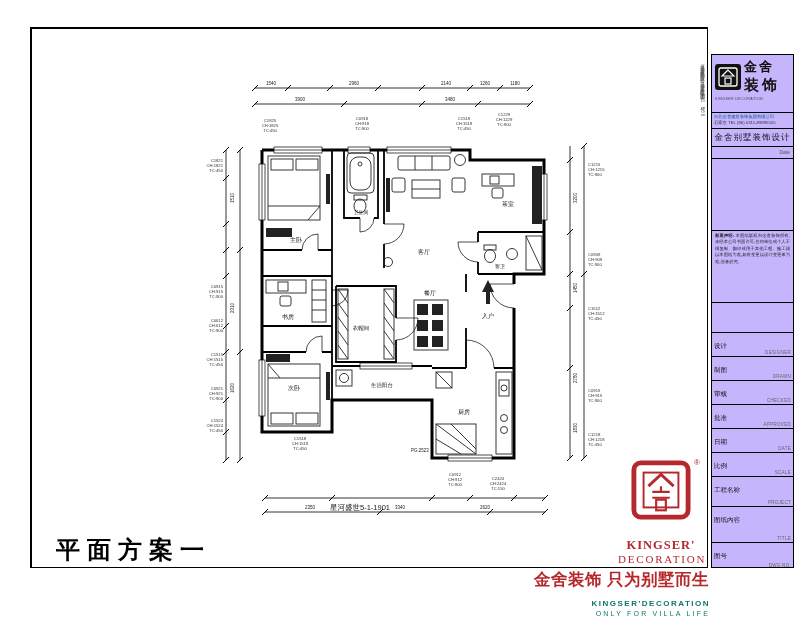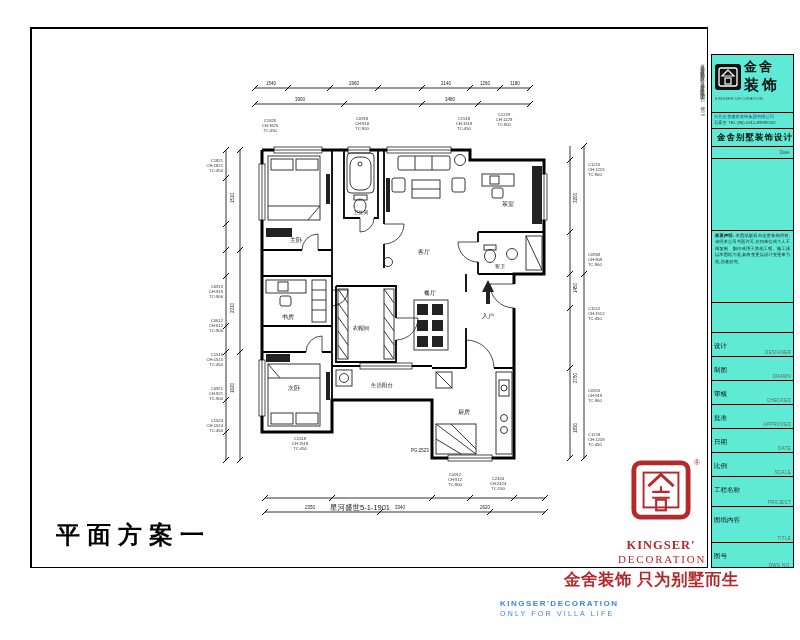--- a/index.html
+++ b/index.html
@@ -5,52 +5,52 @@
   *{margin:0;padding:0;box-sizing:border-box}
   html,body{width:800px;height:640px;background:#fff;font-family:"Liberation Sans","DejaVu Sans",sans-serif;color:#111}
   .page{position:relative;width:800px;height:640px;background:#fff;overflow:hidden}
   .frame{position:absolute;background:#000}
   .frame-top{left:30px;top:27px;width:678px;height:2px}
   .frame-left{left:30px;top:27px;width:2px;height:541px}
   .frame-bottom{left:30px;top:567px;width:678px;height:1px}
   .frame-right{left:707px;top:27px;width:1px;height:541px}
   svg.plan{position:absolute;left:30px;top:28px}
   svg text{font-family:"Liberation Sans","DejaVu Sans",sans-serif}
-  .plan-title{position:absolute;left:56px;top:519px;font-size:24px;font-weight:700;letter-spacing:7px;font-family:Liberation Sans, sans-serif;color:#000}
+  .plan-title{position:absolute;left:56px;top:534px;font-size:24px;font-weight:700;letter-spacing:7px;font-family:Liberation Sans, sans-serif;color:#000}
   .plan-subtitle{position:absolute;left:330px;top:503px;font-size:7.5px;color:#222}
   
-  .tb{position:absolute;left:711px;top:54px;width:83px;height:514px;border:1.2px solid #000;display:flex;flex-direction:column;background:#5eead4}
+  .tb{position:absolute;left:711px;top:54px;width:83px;height:514px;border:1.2px solid #000;display:flex;flex-direction:column;background:#c4b5fd}
   .tb>div{border-bottom:1px solid #000;position:relative;flex:none}
   .tb>div:last-child{border-bottom:none}
   .tb-logo{height:58px;padding:3px 2px 0 3px}
   .tb-logo-row{display:flex;align-items:center;gap:3px}
   .tb-logo-txt div:first-child{font-size:13px;font-weight:700;letter-spacing:2px}
   .tb-logo-txt div:last-child{font-size:15px;font-weight:700;letter-spacing:3px}
   .tb-logo-en{font-size:3.6px;color:#444;letter-spacing:.4px;margin-top:2px}
   .tb-contact{height:16px;padding:1px 2px;line-height:1.3}
   .tb-contact .c1{font-size:4.3px;color:#1a4fa0;display:block}
   .tb-contact .c2{font-size:4.3px;color:#333;display:block}
-  .tb-header{height:18px;font-size:8.5px;font-weight:700;text-align:right;line-height:17px;letter-spacing:1px}
+  .tb-header{height:18px;font-size:8.5px;font-weight:400;text-align:center;line-height:17px;letter-spacing:1px}
   .tb-date{height:12px;font-size:5px;color:#555;text-align:right;padding:2px 3px 0 0}
   .tb-blank{height:72px}
   .tb-notice{height:72px;padding:2px 3px;font-size:4.3px;line-height:1.5;color:#222;text-align:justify}
   .tb-notice .nt{font-weight:700}
   .tb-blank2{height:30px}
   .tb-row{padding:1px 2px}
   .tb-row .cn{font-size:6.5px;color:#111}
   .tb-row .en{position:absolute;right:2px;bottom:1px;font-size:4.5px;color:#666;letter-spacing:.3px}
   .r24{height:24px}.r30{height:30px}.r36{height:36px}.r26{height:26px}
   .vert-text{position:absolute;left:700px;top:60px;height:300px;writing-mode:vertical-rl;font-size:4.5px;color:#555;letter-spacing:1px}
   
   .red-seal{position:absolute;left:618px;top:460px;width:86px;text-align:center;color:#b5282c}
   .red-seal .reg{position:absolute;top:-2px;right:4px;font-size:8px}
   .seal-en1{font-family:"Liberation Serif","DejaVu Serif",serif;font-size:12.5px;font-weight:700;letter-spacing:1px;margin-top:14px}
   .seal-en2{font-family:"Liberation Serif","DejaVu Serif",serif;font-size:11px;letter-spacing:1.8px}
-  .slogan{position:absolute;left:564px;top:569px;width:180px;font-size:16.5px;font-weight:700;color:#b5282c;letter-spacing:.5px;white-space:nowrap}
-  .tagline{position:absolute;left:500px;top:599px;width:210px;text-align:left;color:#3b82f6}
+  .slogan{position:absolute;left:534px;top:569px;width:180px;font-size:16.5px;font-weight:700;color:#b5282c;letter-spacing:.5px;white-space:nowrap}
+  .tagline{position:absolute;left:500px;top:599px;width:210px;text-align:right;color:#0f766e}
   .tagline .t1{font-size:8px;font-weight:700;letter-spacing:1.5px}
   .tagline .t2{font-size:7px;letter-spacing:2.2px;margin-top:2px}
 </style>
 </head>
 <body>
 
 <div class="page">
 
   <div class="frame frame-top"></div>
   <div class="frame frame-left"></div>

